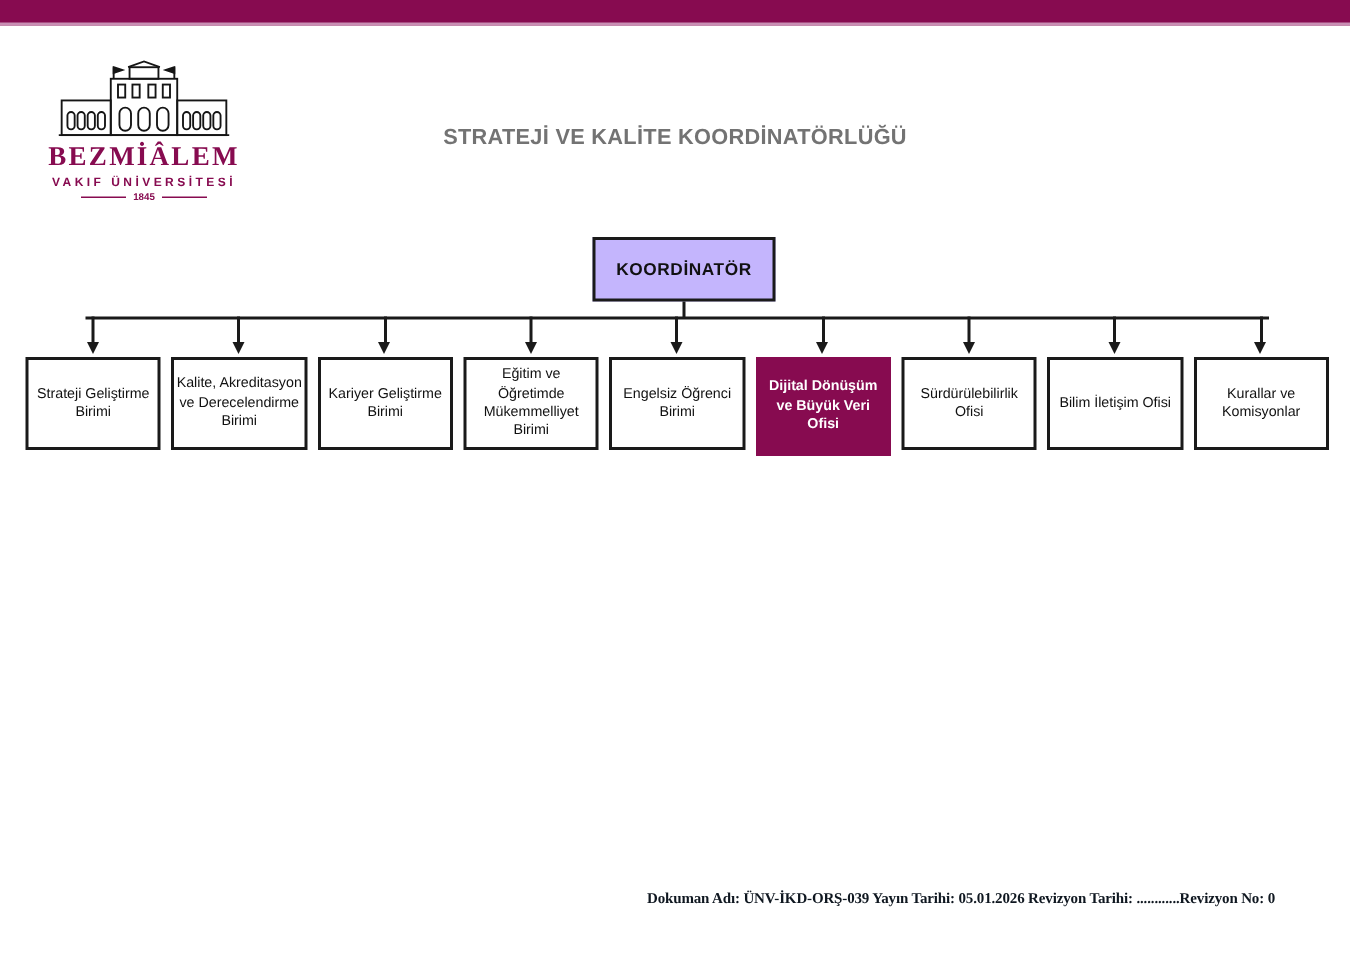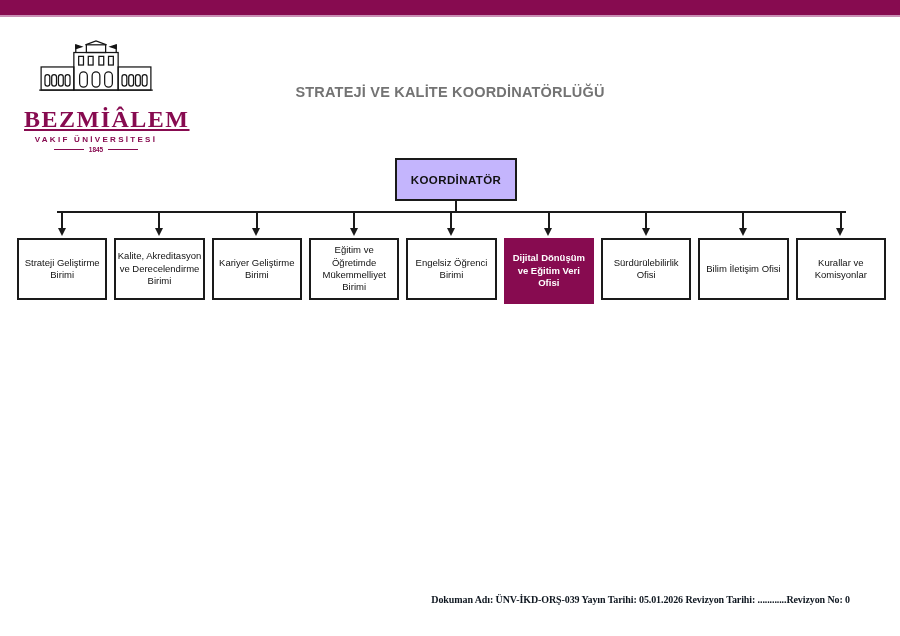--- a/index.html
+++ b/index.html
@@ -18,22 +18,22 @@
     border-bottom:2px solid var(--accent-light,#C98FB4);
   }
   
   .logo{
     position:absolute;left:24px;top:40px;width:144px;
     text-align:center;color:var(--accent,#870B50);
   }
   .logo svg{display:block;margin:0 auto;}
   .logo-name{
     font-family:"Liberation Serif", serif;
-    font-weight:700;font-size:24px;letter-spacing:1.5px;
-    margin-top:14px;white-space:nowrap;text-decoration:underline;
+    font-weight:700;font-size:18px;letter-spacing:1.5px;
+    margin-top:2px;white-space:nowrap;
   }
   .logo-sub{
     font-weight:700;font-size:8px;letter-spacing:2.3px;
     margin-top:2px;white-space:nowrap;
   }
   .logo-year{
     display:flex;align-items:center;justify-content:center;gap:5px;
     font-weight:700;font-size:6.5px;margin-top:2px;
   }
   .logo-year .dash{flex:0 0 30px;height:1px;background:var(--accent,#870B50);}
@@ -162,21 +162,21 @@
     <div class="unit">
       <div class="box">Kariyer Geliştirme Birimi</div>
     </div>
     <div class="unit">
       <div class="box">Eğitim ve Öğretimde Mükemmelliyet Birimi</div>
     </div>
     <div class="unit">
       <div class="box">Engelsiz Öğrenci Birimi</div>
     </div>
     <div class="unit highlight">
-      <div class="box">Dijital Dönüşüm ve Eğitim Veri Ofisi</div>
+      <div class="box">Dijital Dönüşüm ve Büyük Veri Ofisi</div>
     </div>
     <div class="unit">
       <div class="box">Sürdürülebilirlik Ofisi</div>
     </div>
     <div class="unit">
       <div class="box">Bilim İletişim Ofisi</div>
     </div>
     <div class="unit">
       <div class="box">Kurallar ve Komisyonlar</div>
     </div>

